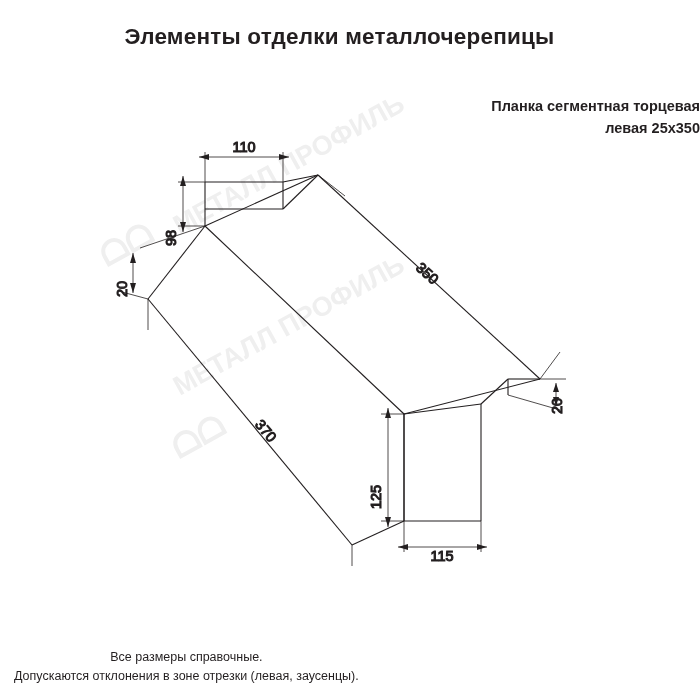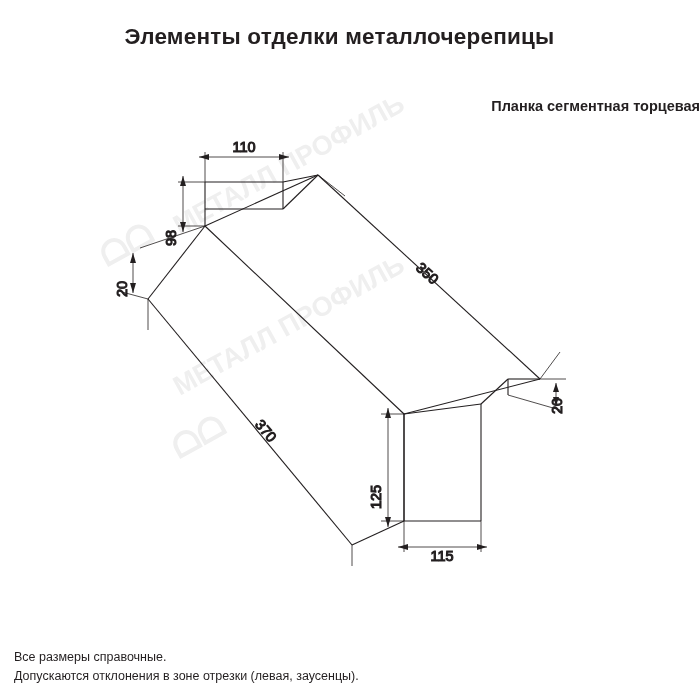--- a/index.html
+++ b/index.html
@@ -48,20 +48,21 @@
     width: 700px;
     height: 700px;
   }
   .footnote {
     position: absolute;
     left: 14px;
     bottom: 14px;
     font-size: 12.5px;
     line-height: 19px;
     color: #231f20;
+    text-align: center;
   }
   .wm {
     position: absolute;
     color: #efefef;
     font-weight: bold;
     white-space: nowrap;
     pointer-events: none;
     user-select: none;
   }
   .wm-1 {
@@ -90,20 +91,21 @@
 </style>
 </head>
 <body>
 
 <div class="page">
 
   <div class="title">Элементы отделки металлочерепицы</div>
 
   <div class="subtitle">
     <div>Планка сегментная торцевая</div>
+    <div>левая 25х350</div>
   </div>
 
   <div class="wm wm-1">МЕТАЛЛ ПРОФИЛЬ</div>
   <div class="wm wm-2">МЕТАЛЛ ПРОФИЛЬ</div>
 
   <svg class="wm-logo" style="left:80px; top:200px;" width="110" height="70" viewBox="0 0 110 70">
     <g transform="rotate(-29 55 35)" fill="none" stroke="#efefef" stroke-width="4">
       <path d="M18 40 C18 24, 40 24, 40 40 L40 48 L18 48 Z"></path>
       <path d="M46 40 C46 24, 68 24, 68 40 L68 48 L46 48 Z"></path>
     </g>

